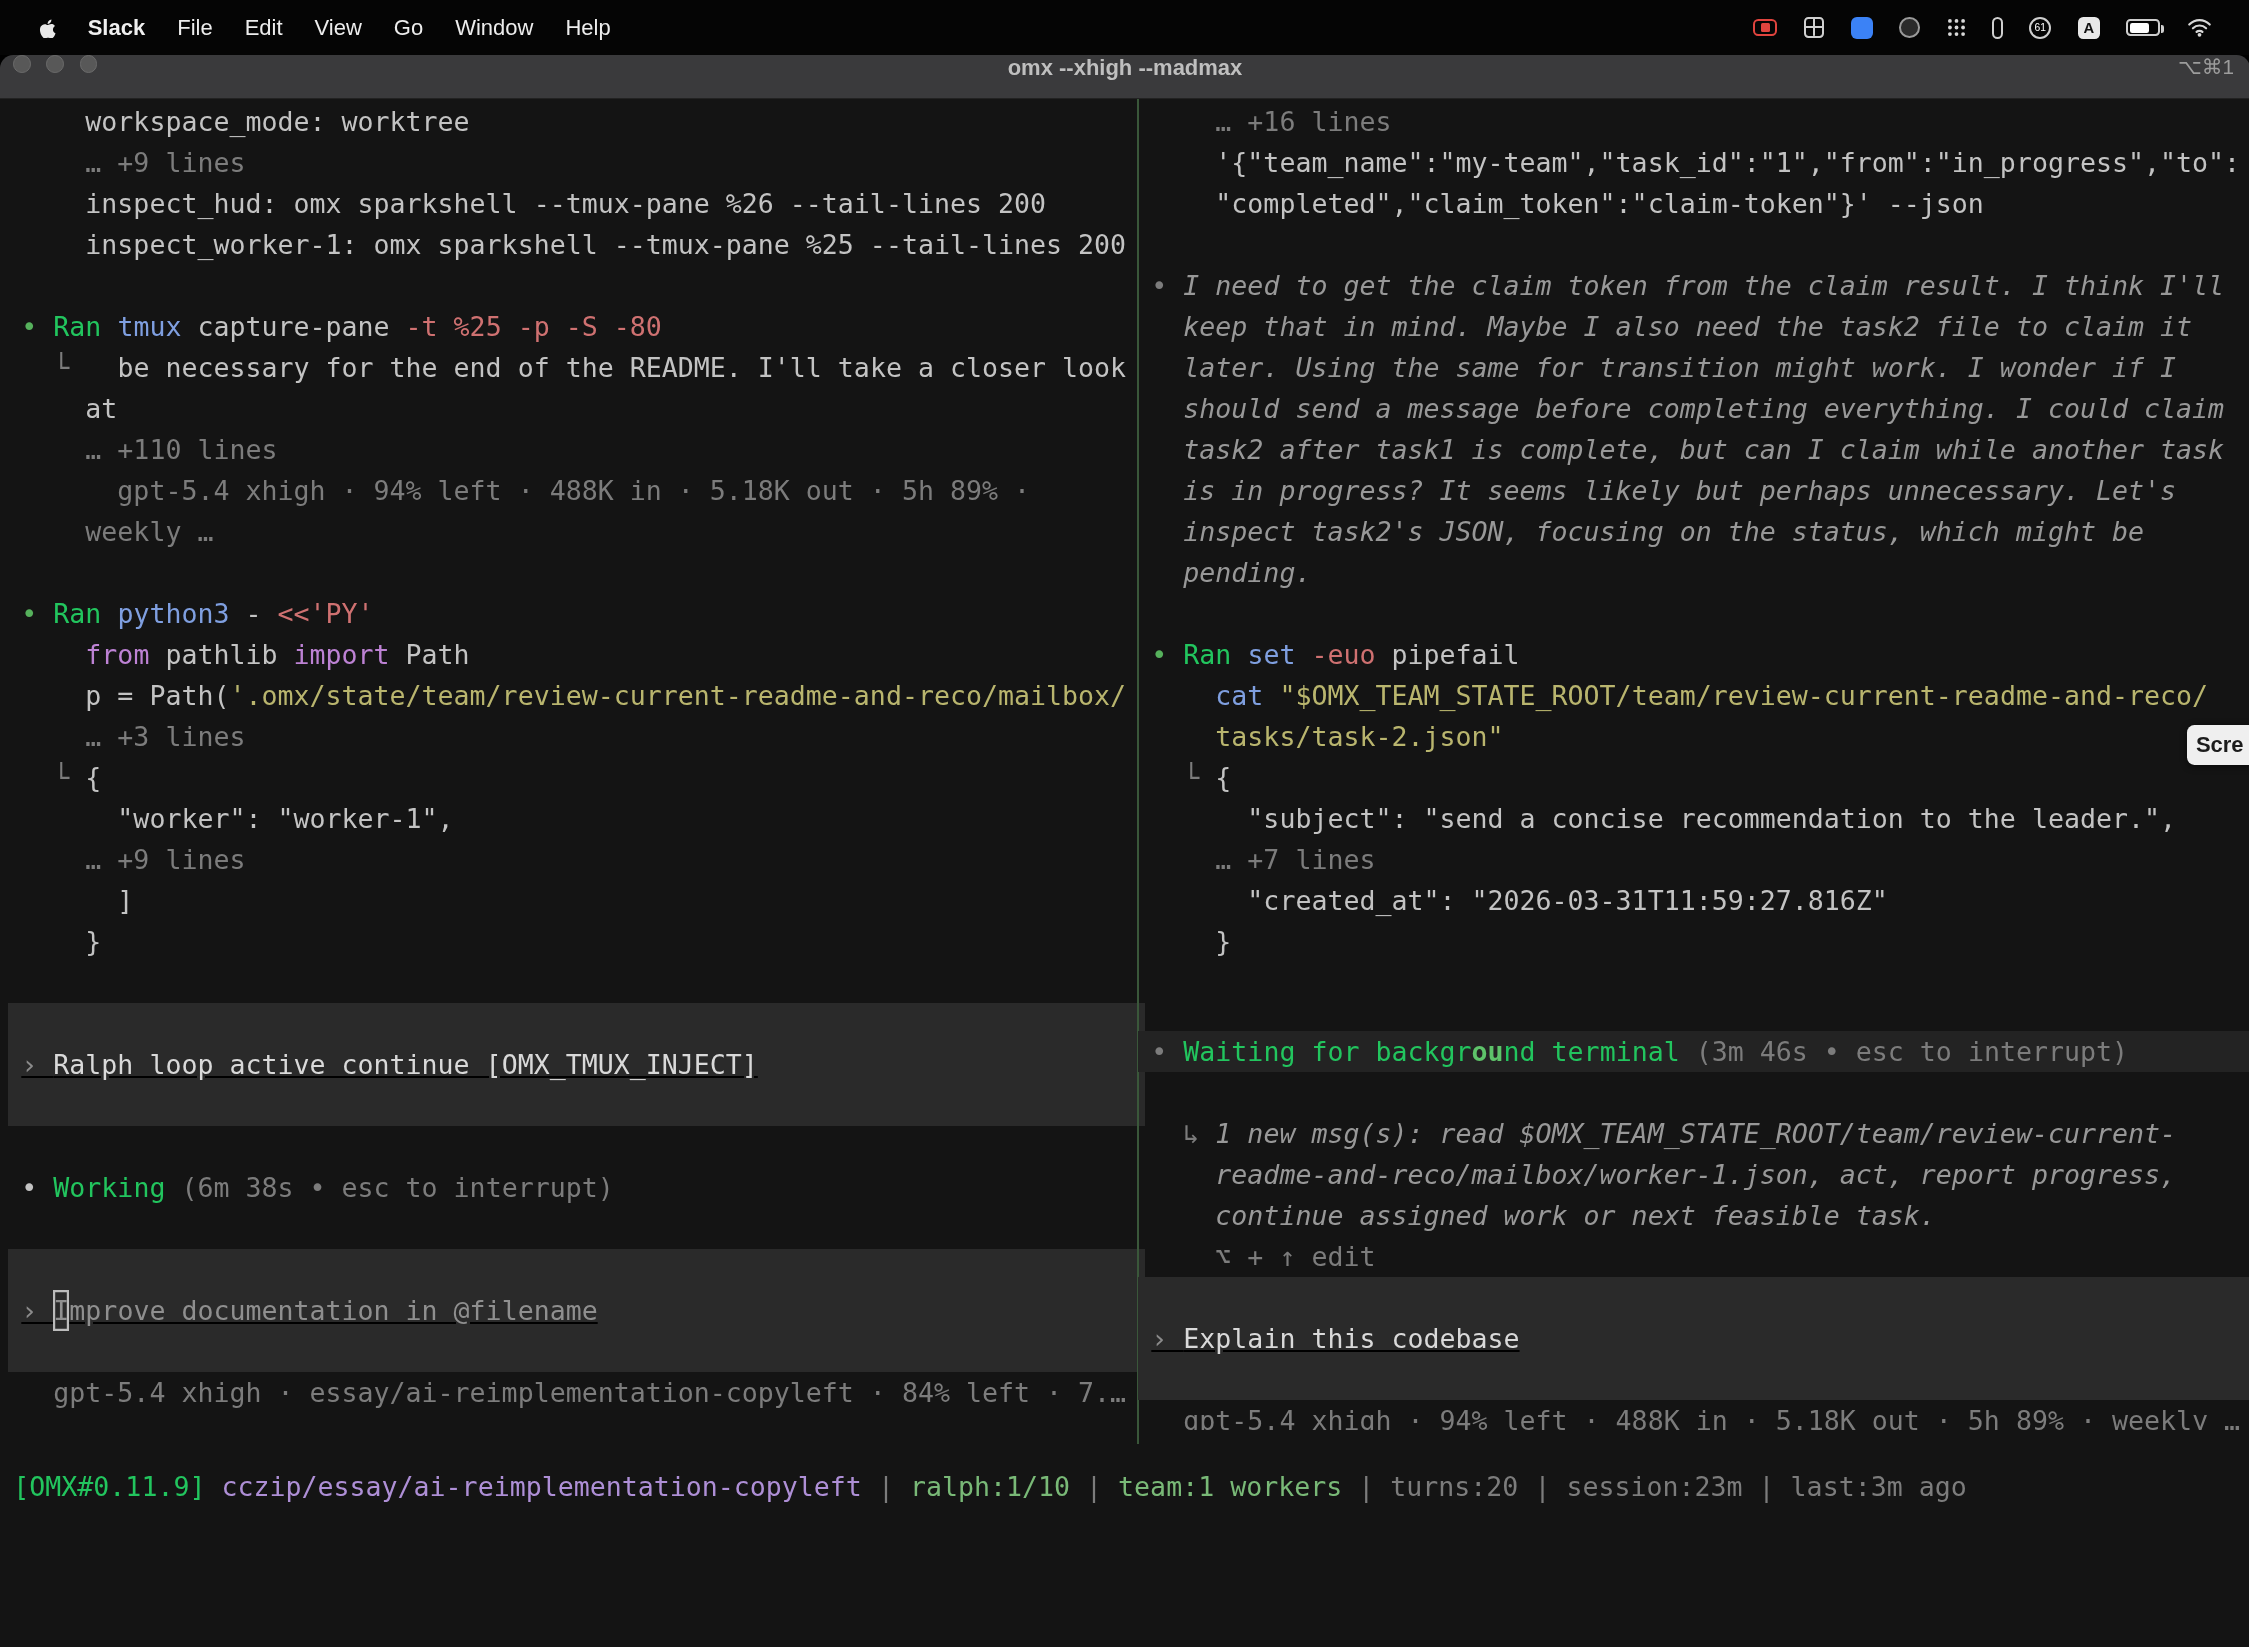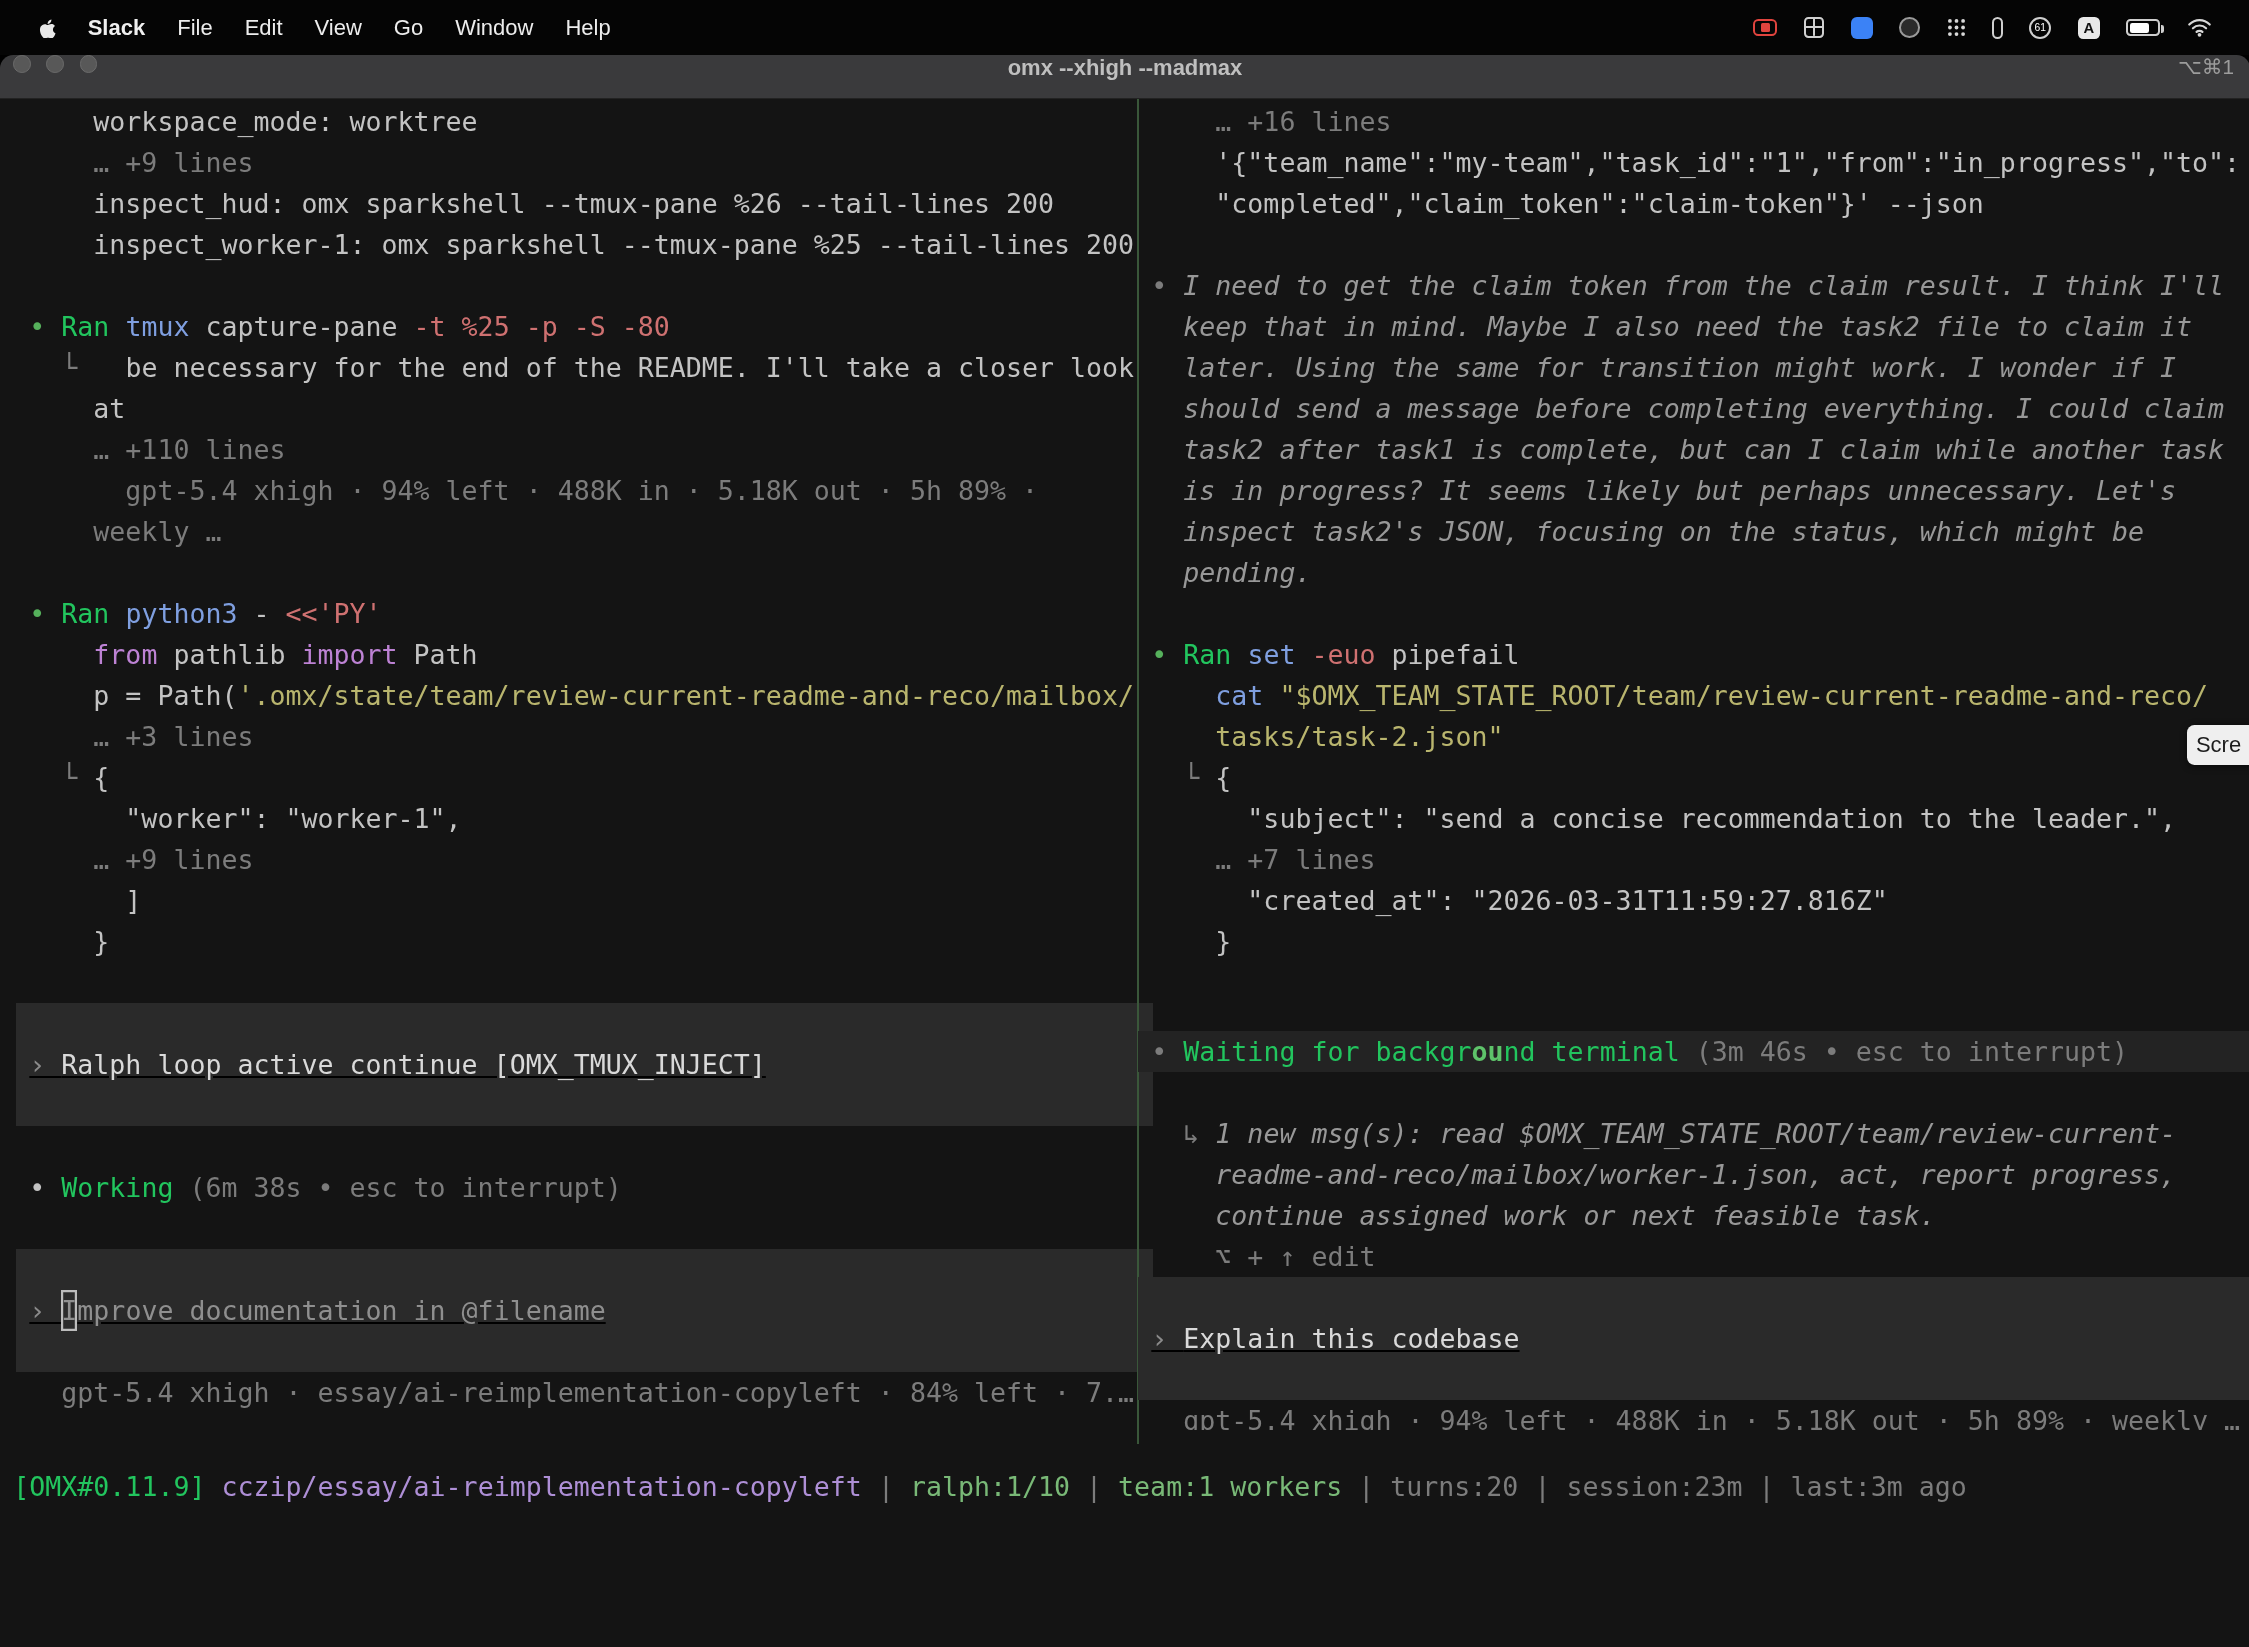--- a/index.html
+++ b/index.html
@@ -40,21 +40,21 @@
               display:flex; }
   .lights { display:flex; gap:15.5px; padding-left:13.3px; }
   .light { width:17.7px; height:17.7px; border-radius:50%; background:#585858; border:0.7px solid #6b6b6b; }
   .wtitle { position:absolute; left:0; right:0; text-align:center; color:#bfbfbf;
             font-size:22px; font-weight:600; }
   .tright { position:absolute; right:16px; color:#9c9c9c; font-size:20.7px; }
 
   
   .term { position:absolute; top:99px; left:0; right:0; bottom:0; background:#141414; }
   .pane { position:absolute; top:2.2px; overflow:hidden; }
-  .pane-left  { left:16px; width:1137px; height:1329px; }
+  .pane-left  { left:8px; width:1137px; height:1329px; }
   .pane-right { left:1138px; right:0; height:1329px; }
   .divider { position:absolute; top:0; left:1137px; width:1.5px; height:1345px; background:#3a573a; }
 
   .tl { height:41px; line-height:41px; padding-left:13.3px; white-space:pre; overflow:hidden;
         font-family:"DejaVu Sans Mono", monospace; font-size:26.6px; }
   .band { background:#2a2a2a;text-decoration:underline; }
   .bandlite { background:#232323;margin-top:28px; }
 
   .fg{color:#c3c3c3} .fg2{color:#d9d9d9} .dim{color:#7c7c7c}
   .bold{color:#22c55e;font-weight:normal}
@@ -64,21 +64,21 @@
   .ghost{color:#8f8f8f} .chev{color:#8b8b8b}
   .shim{color:#5ec46a;font-weight:bold}
   .purple{color:#ae8fd6} .green2{color:#79b977}
   .cur{display:inline-block; box-shadow:inset 0 0 0 2.2px #bcbcbc;}
 
   .omxline { position:absolute; top:1367px; left:0; right:0; }
 
   .flap { position:absolute; top:725px; right:0; width:63px; height:40px; background:#efefef;
           border-radius:7.4px 0 0 7.4px; color:#1c1c1c; font-size:22px;
           display:flex; align-items:center; padding-left:8.9px; overflow:hidden;
-          box-shadow:0 1.5px 5.9px rgba(0,0,0,.5); }
+          box-shadow:0 1.5px 5.9px rgba(0,0,0,.5);font-weight:bold; }
 </style>
 </head>
 <body>
 
 <div class="screen">
 
   <div class="menubar">
     <div class="mb-left">
       <span class="apple">
         <svg width="17.7" height="21.4" viewBox="0 0 22 27">

